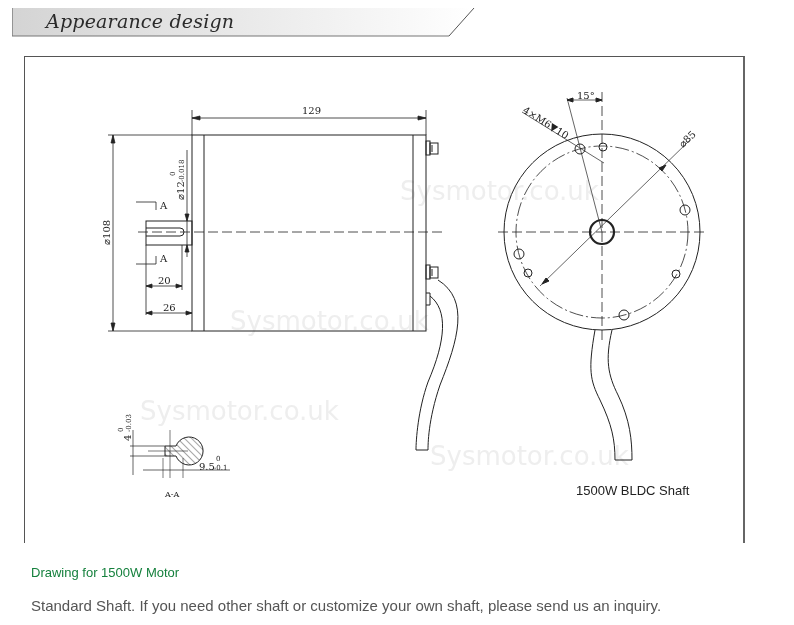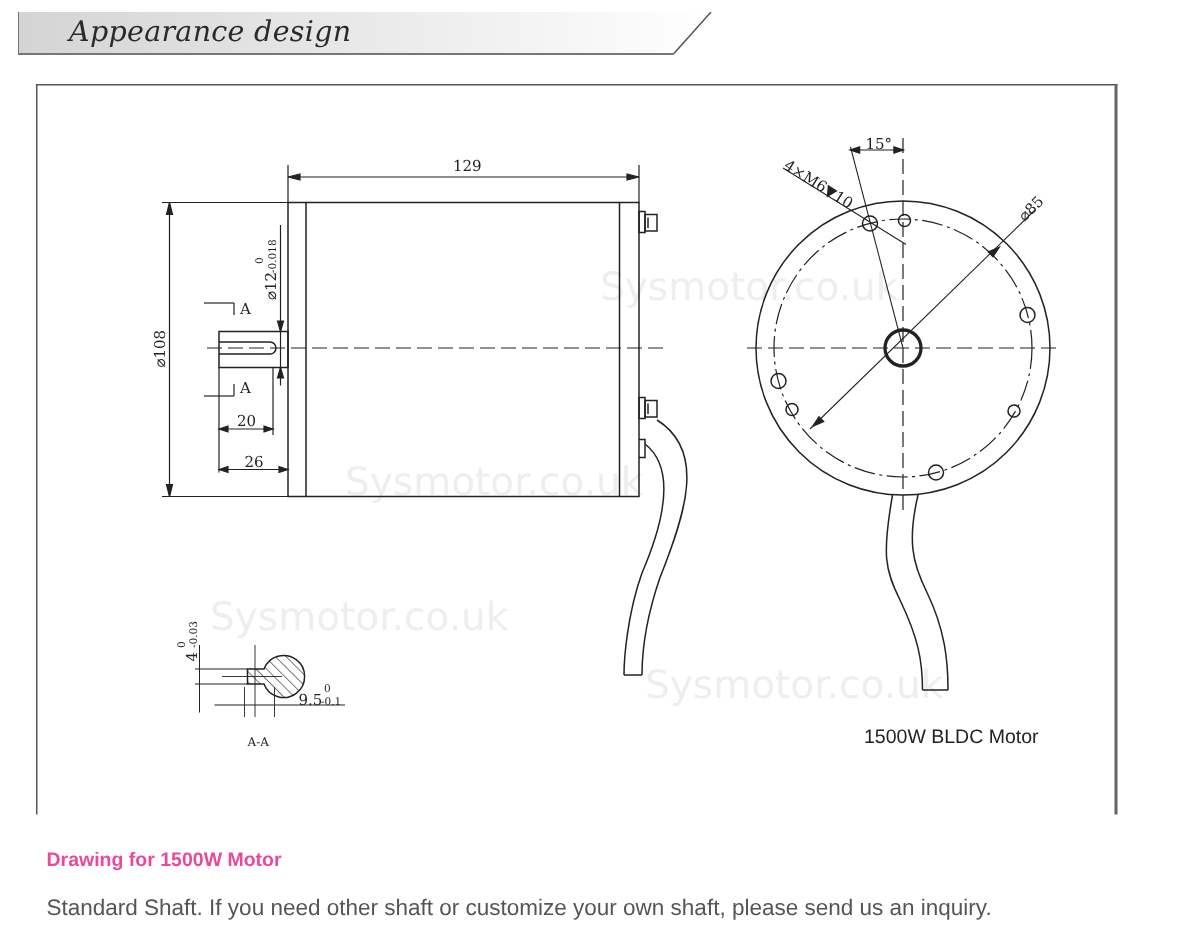--- a/index.html
+++ b/index.html
@@ -4,21 +4,21 @@
 <style>
   html, body { margin: 0; padding: 0; background: #ffffff; }
   body { width: 794px; height: 625px; position: relative; overflow: hidden; font-family: "Liberation Sans", sans-serif; }
   .banner { position: absolute; left: 12px; top: 8px; width: 460px; height: 28px; }
   .banner svg { position: absolute; left: 0; top: 0; }
   .banner-title { position: absolute; left: 34px; top: 2px; font-family: "DejaVu Serif", serif; font-style: italic; font-size: 19px; color: #2a2a2a; letter-spacing: 0.2px; }
   .frame { position: absolute; left: 24px; top: 56px; width: 721px; height: 487px; border-top: 1.5px solid #555; border-left: 1.5px solid #555; border-right: 2px solid #666; box-sizing: border-box; }
   .drawing { position: absolute; left: 0; top: 0; }
   .dim { font-family: "DejaVu Serif", serif; font-size: 10px; fill: #222; }
   .motor-label { position: absolute; left: 576px; top: 483px; font-family: "Liberation Sans", sans-serif; font-size: 13px; color: #222; }
-  .caption-title { position: absolute; left: 31px; top: 565px; font-family: "Liberation Sans", sans-serif; font-weight: bold; font-size: 13px; color: #ec4899; }
+  .caption-title { position: absolute; left: 31px; top: 565px; font-family: "Liberation Sans", sans-serif; font-weight: normal; font-size: 13px; color: #15803d; }
   .caption-text { position: absolute; left: 31px; top: 597px; font-family: "Liberation Sans", sans-serif; font-size: 15px; color: #555; }
   .wm { font-family: "DejaVu Sans", sans-serif; font-size: 26px; fill: #eeeeee; }
 </style>
 </head>
 <body>
 
 <div class="banner">
   <svg width="470" height="30">
     <defs>
       <linearGradient id="bg" x1="0" x2="1" y1="0" y2="0">
@@ -170,16 +170,16 @@
 
   <text class="dim" transform="translate(131,441) rotate(-90)">4</text>
   <text class="dim" style="font-size:7px" transform="translate(123,432) rotate(-90)">0</text>
   <text class="dim" style="font-size:7px" transform="translate(131,432) rotate(-90)">-0.03</text>
   <text class="dim" x="199" y="470">9.5</text>
   <text class="dim" style="font-size:7px" x="216" y="461">0</text>
   <text class="dim" style="font-size:7px" x="214" y="470">-0.1</text>
   <text class="dim" style="font-size:8px" x="165" y="497">A-A</text>
 </svg>
 
-<div class="motor-label">1500W BLDC Motor</div>
+<div class="motor-label">1500W BLDC Shaft</div>
 
 <div class="caption-title">Drawing for 1500W Motor</div>
 <div class="caption-text">Standard Shaft. If you need other shaft or customize your own shaft, please send us an inquiry.</div>
 
 </body></html>

